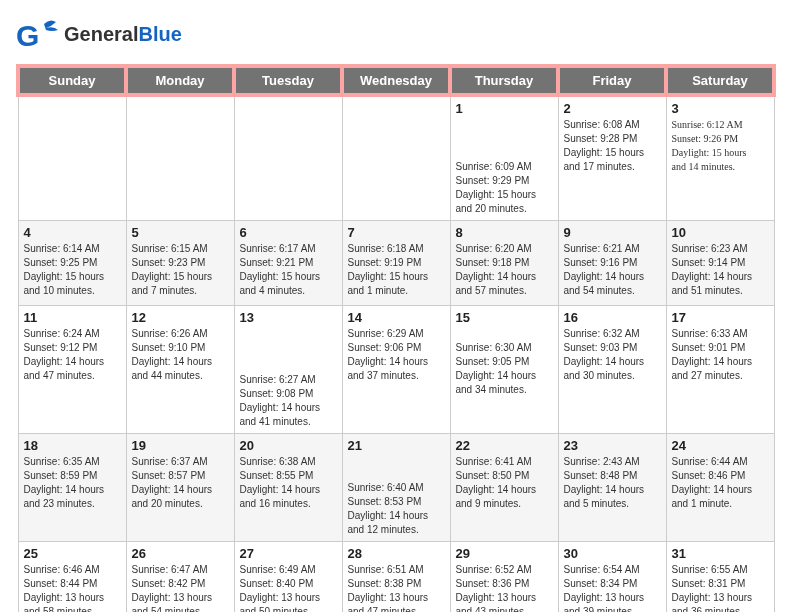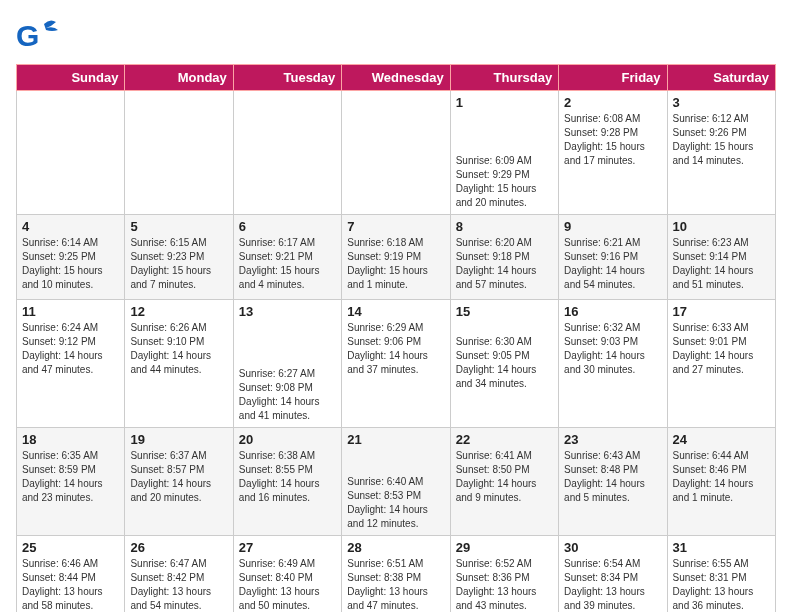--- a/index.html
+++ b/index.html
@@ -34,27 +34,27 @@
       font-size: 18px;
       font-weight: normal;
       color: #555;
     }
     .calendar {
       width: 100%;
       border-collapse: collapse;
       font-size: 11px;
     }
     .calendar th {
-      background: #be185d;
+      background: #737373;
       color: #fff;
-      text-align: right;
+      text-align: center;
       padding: 5px 6px;
       font-size: 13px;
       font-weight: bold;
-      border: 1px solid #fca5a5;
+      border: 4px solid #fca5a5;
     }
     .calendar td {
       border: 1px solid #ccc;
       vertical-align: top;
       padding: 4px 5px;
       width: calc(100% / 7);
       height: 85px;
       background: #fff;
     }
     .calendar tr:nth-child(even) td {
@@ -80,20 +80,25 @@
 </head>
 <body>
 
 <div class="header">
   <div class="logo">
   <div style="display:flex;align-items:center;gap:4px;">
     <svg width="44" height="36" viewBox="0 0 44 36">
       <text x="0" y="30" font-size="30" fill="#1565c0" font-weight="bold">G</text>
       <path d="M28,8 Q34,2 40,6 Q36,10 30,12 Q38,10 42,14 Q36,16 30,14" fill="#1565c0"></path>
     </svg>
+    <div>
+      <div style="font-size:20px;font-weight:bold;line-height:1.1;">
+        <span style="color:#333;">General</span><span style="color:#1565c0;">Blue</span>
+      </div>
+    </div>
   </div>
 </div>
   <div class="title-block">
     <h1></h1>
     <h2></h2>
   </div>
 </div>
 
 <table class="calendar">
   <thead>
@@ -122,21 +127,21 @@
         </td>
         <td>
           <div class="day-number">2</div>
           <div class="day-info" style="white-space: pre-line;">Sunrise: 6:08 AM
 Sunset: 9:28 PM
 Daylight: 15 hours
 and 17 minutes.</div>
         </td>
         <td>
           <div class="day-number">3</div>
-          <div class="day-info" style="white-space: pre-line;">Sunrise: 6:12 AM
+          <div class="day-info" style="white-space: pre-line; font-family: Liberation Serif, serif;">Sunrise: 6:12 AM
 Sunset: 9:26 PM
 Daylight: 15 hours
 and 14 minutes.</div>
         </td>
       </tr>
       <tr class="row-even">
         <td>
           <div class="day-number">4</div>
           <div class="day-info" style="white-space: pre-line;">Sunrise: 6:14 AM
 Sunset: 9:25 PM
@@ -268,21 +273,21 @@
         </td>
         <td>
           <div class="day-number">22</div>
           <div class="day-info" style="white-space: pre-line;">Sunrise: 6:41 AM
 Sunset: 8:50 PM
 Daylight: 14 hours
 and 9 minutes.</div>
         </td>
         <td>
           <div class="day-number">23</div>
-          <div class="day-info" style="white-space: pre-line;">Sunrise: 6:43 AM
+          <div class="day-info" style="white-space: pre-line;">Sunrise: 2:43 AM
 Sunset: 8:48 PM
 Daylight: 14 hours
 and 5 minutes.</div>
         </td>
         <td>
           <div class="day-number">24</div>
           <div class="day-info" style="white-space: pre-line;">Sunrise: 6:44 AM
 Sunset: 8:46 PM
 Daylight: 14 hours
 and 1 minute.</div>

